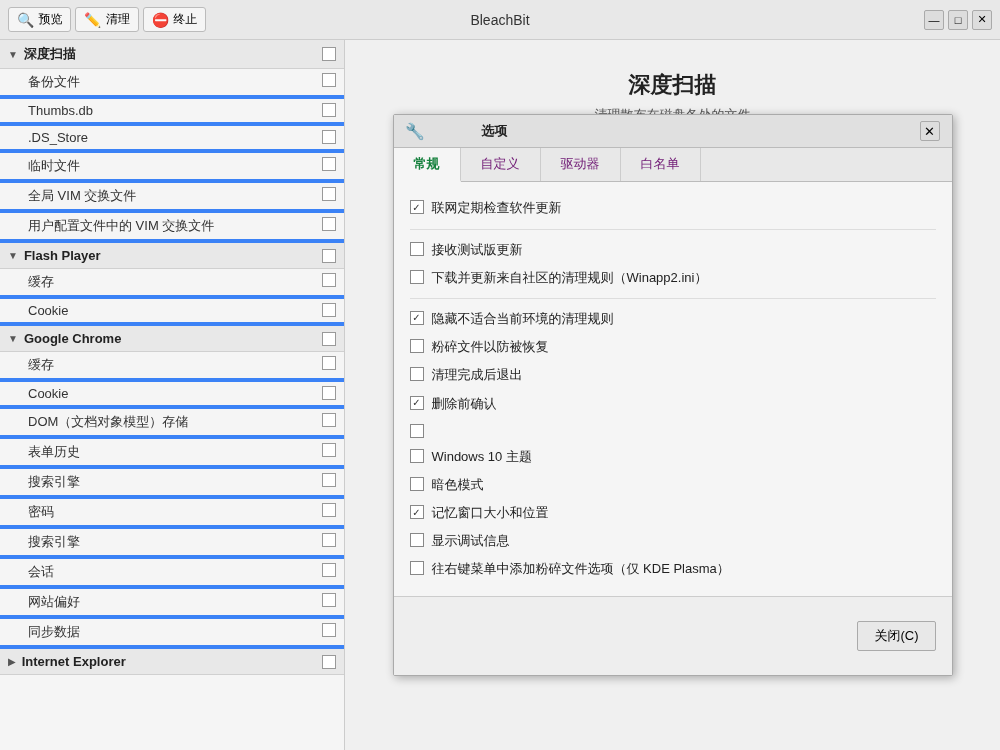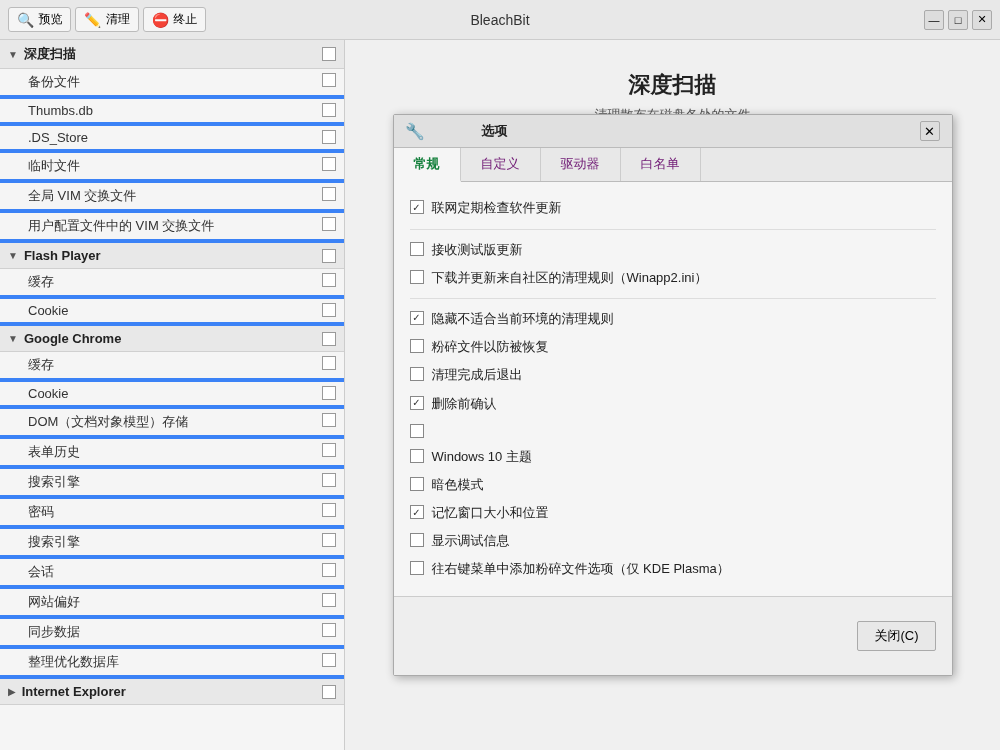--- a/index.html
+++ b/index.html
@@ -361,24 +361,20 @@
         <div class="sidebar-item-checkbox"></div>
       </div>
       <div class="sidebar-item">
         <span class="sidebar-item-label">网站偏好</span>
         <div class="sidebar-item-checkbox"></div>
       </div>
       <div class="sidebar-item">
         <span class="sidebar-item-label">同步数据</span>
         <div class="sidebar-item-checkbox"></div>
       </div>
-      <div class="sidebar-item">
-        <span class="sidebar-item-label">整理优化数据库</span>
-        <div class="sidebar-item-checkbox"></div>
-      </div>
       <div class="sidebar-group-header">
     <span class="triangle">▶</span>
     <span class="group-label">Internet Explorer</span>
     <div class="sidebar-checkbox"></div>
   </div>
     </div>
 
   <div class="content-area">
     <div class="content-title">深度扫描</div>
     <div class="content-subtitle">清理散布在磁盘各处的文件</div>

